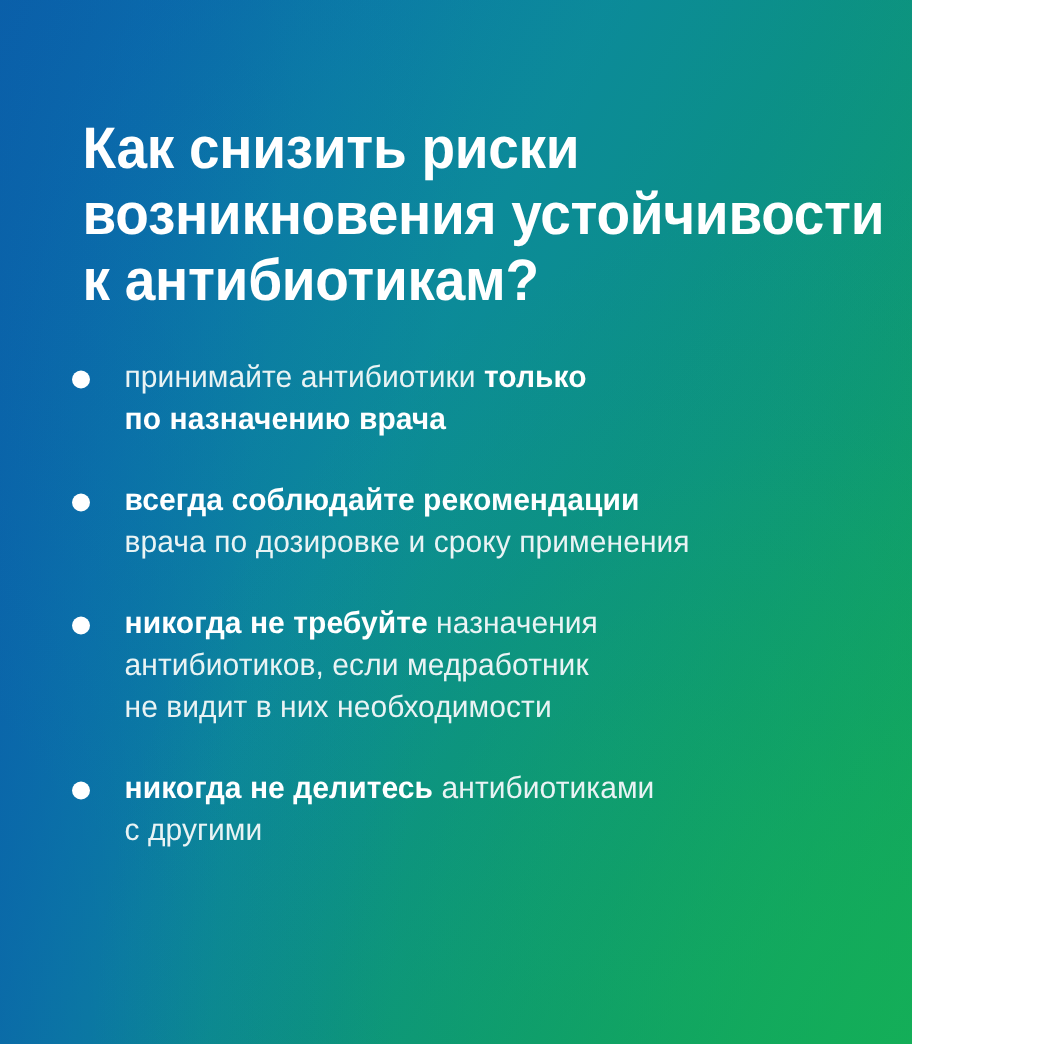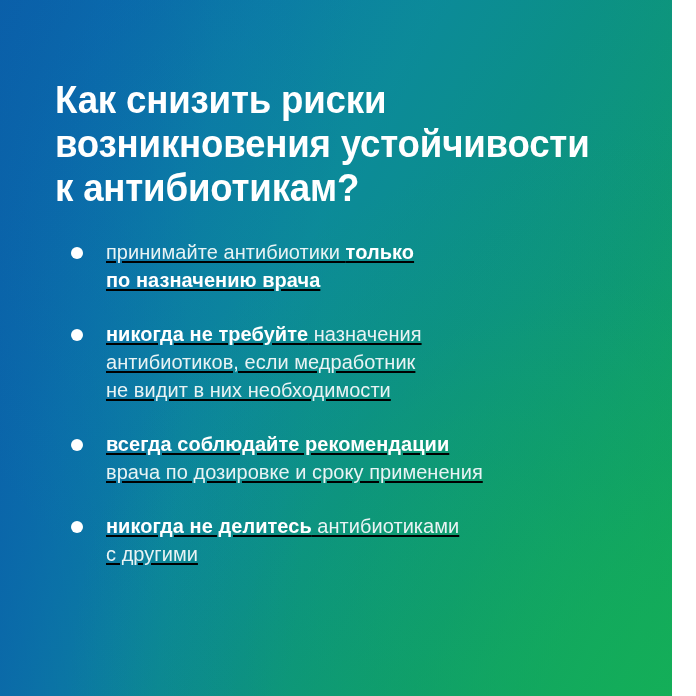--- a/index.html
+++ b/index.html
@@ -9,21 +9,21 @@
   }
   body {
     width: 696px;
     height: 696px;
     overflow: hidden;
     font-family: "Liberation Sans", "DejaVu Sans", sans-serif;
   }
 
   #poster {
     position: relative;
-    width: 672px;
+    width: 608px;
     height: 696px;
     overflow: hidden;
     background: #4d7c0f;
   }
 
   
   #poster .bg-base {
     position: absolute;
     inset: 0;
     background: linear-gradient(117deg,
@@ -84,27 +84,26 @@
     line-height: 44px;
     letter-spacing: -0.2px;
     transform: scaleX(0.94);
     transform-origin: left top;
     white-space: pre-line;
   }
 
   
   .bullets {
     position: absolute;
-    left: 65px;
+    left: 42px;
     top: 238px;
     width: 620px;
     margin: 0;
     padding: 0;
     list-style: none;
-    text-decoration: underline;
   }
   .bullet-item {
     position: relative;
     padding-left: 41px;
     margin-bottom: 26px;
   }
   .bullet-item:last-child {
     margin-bottom: 12px;
   }
   .bullet-dot {
@@ -148,28 +147,28 @@
 к антибиотикам?</h1>
 
     <ul class="bullets">
       <li class="bullet-item">
         <span class="bullet-dot"></span>
         <span class="bullet-text"><span>принимайте антибиотики </span><b>только
 по назначению врача</b></span>
       </li>
       <li class="bullet-item">
         <span class="bullet-dot"></span>
+        <span class="bullet-text"><b>всегда соблюдайте рекомендации</b><span>
+врача по дозировке и сроку применения</span></span>
+      </li>
+      <li class="bullet-item">
+        <span class="bullet-dot"></span>
         <span class="bullet-text"><b>никогда не требуйте</b><span> назначения
 антибиотиков, если медработник
 не видит в них необходимости</span></span>
-      </li>
-      <li class="bullet-item">
-        <span class="bullet-dot"></span>
-        <span class="bullet-text"><b>всегда соблюдайте рекомендации</b><span>
-врача по дозировке и сроку применения</span></span>
       </li>
       <li class="bullet-item">
         <span class="bullet-dot"></span>
         <span class="bullet-text"><b>никогда не делитесь</b><span> антибиотиками
 с другими</span></span>
       </li>
     </ul>
 
   </div>
 </div>

